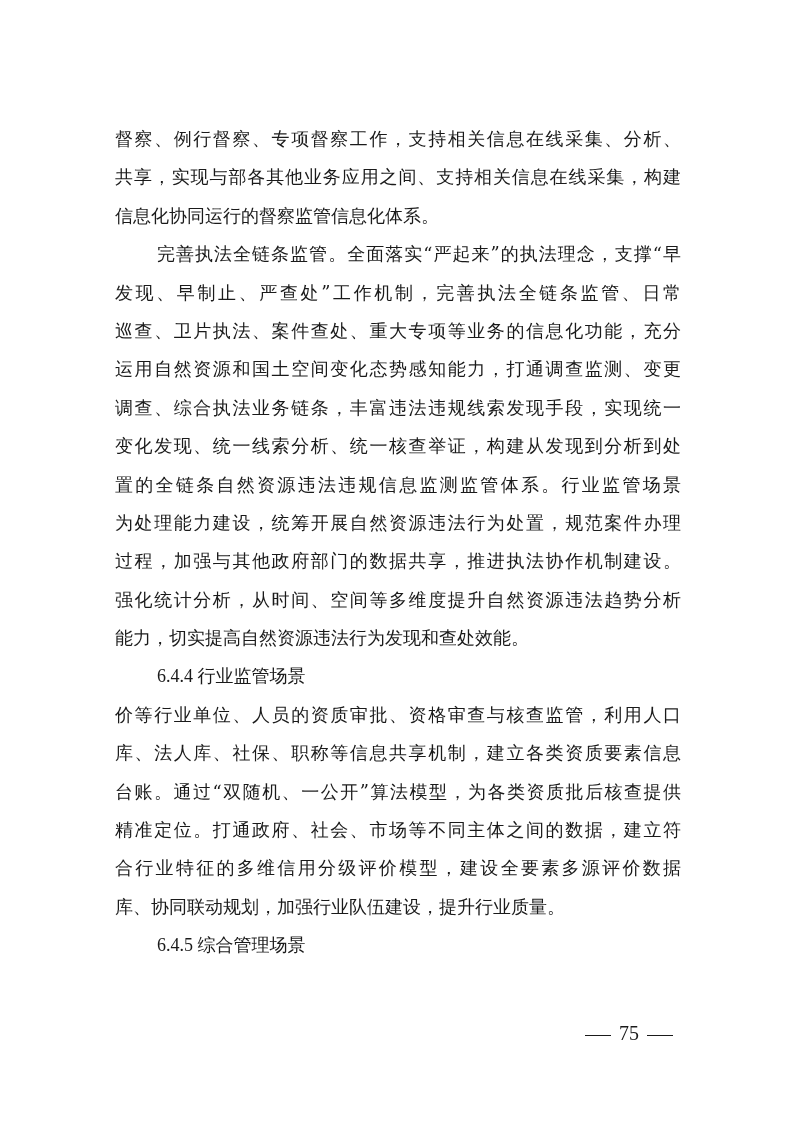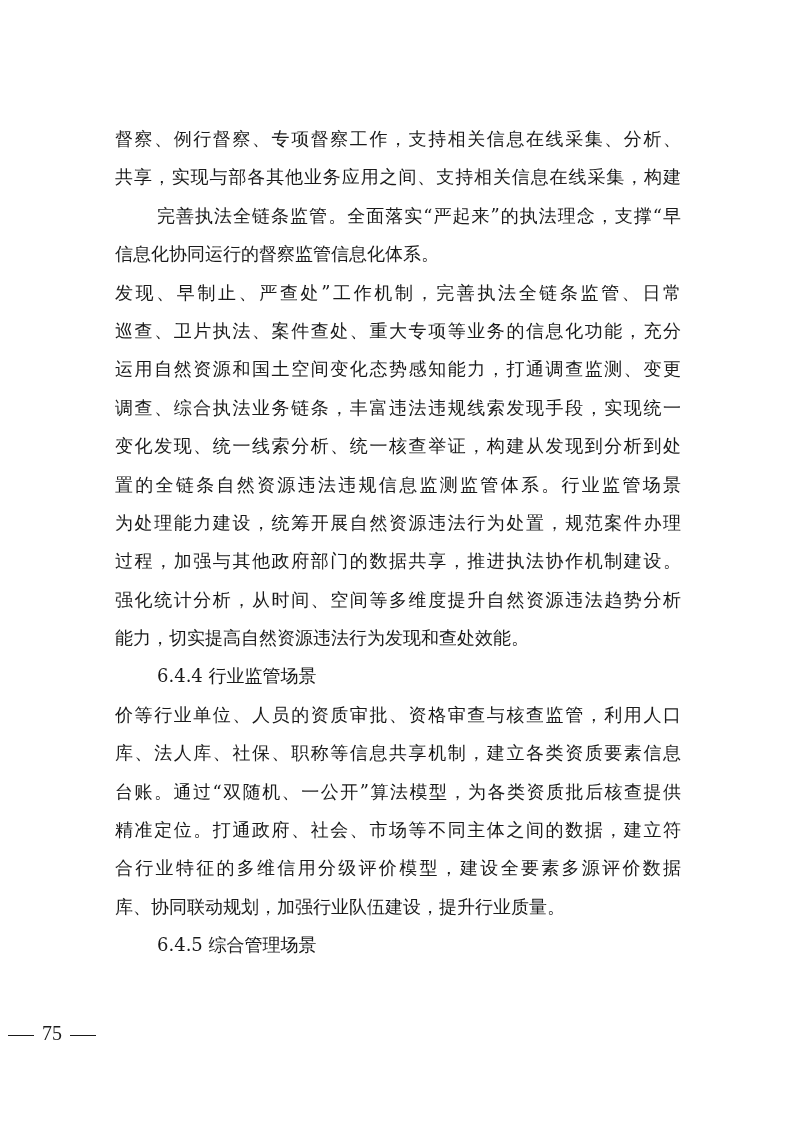--- a/index.html
+++ b/index.html
@@ -16,41 +16,42 @@
   .line {
     height: 38.4px;
     line-height: 38.4px;
     white-space: nowrap;
     text-align: justify;
     text-align-last: justify;
     letter-spacing: 0px;
   }
   .line.last { text-align-last: left; }
   .indent { padding-left: 42px; }
-  .heading { text-align-last: left; }
+  .heading { text-align-last: left; font-family: Liberation Serif, serif; }
   .footer {
     position: absolute;
     top: 1022px;
     left: 0;
     width: 793px;
+    text-align: right;
     font-family: "Liberation Serif", "DejaVu Serif", serif;
     font-size: 20px;
     color: #1a1a1a;
   }
   .footer span.inner { display: inline-block; margin-right: 112px; }
   .dash { display: inline-block; width: 26px; height: 1px; background: #1a1a1a; vertical-align: middle; margin: 0 8px; }
 </style>
 </head>
 <body>
 
 <div class="page">
   <div class="line">督察、例行督察、专项督察工作，支持相关信息在线采集、分析、</div>
   <div class="line">共享，实现与部各其他业务应用之间、支持相关信息在线采集，构建</div>
+  <div class="line last">信息化协同运行的督察监管信息化体系。</div>
   <div class="line indent">完善执法全链条监管。全面落实“严起来”的执法理念，支撑“早</div>
-  <div class="line last">信息化协同运行的督察监管信息化体系。</div>
   <div class="line">发现、早制止、严查处”工作机制，完善执法全链条监管、日常</div>
   <div class="line">巡查、卫片执法、案件查处、重大专项等业务的信息化功能，充分</div>
   <div class="line">运用自然资源和国土空间变化态势感知能力，打通调查监测、变更</div>
   <div class="line">调查、综合执法业务链条，丰富违法违规线索发现手段，实现统一</div>
   <div class="line">变化发现、统一线索分析、统一核查举证，构建从发现到分析到处</div>
   <div class="line">置的全链条自然资源违法违规信息监测监管体系。行业监管场景</div>
   <div class="line">为处理能力建设，统筹开展自然资源违法行为处置，规范案件办理</div>
   <div class="line">过程，加强与其他政府部门的数据共享，推进执法协作机制建设。</div>
   <div class="line">强化统计分析，从时间、空间等多维度提升自然资源违法趋势分析</div>
   <div class="line last">能力，切实提高自然资源违法行为发现和查处效能。</div>

